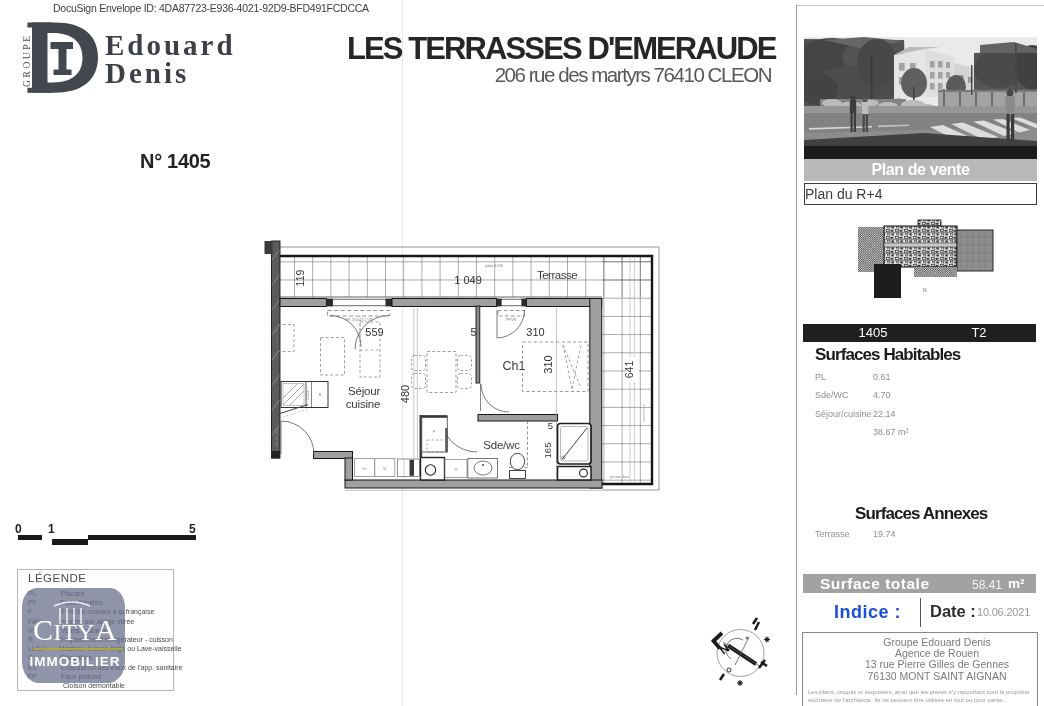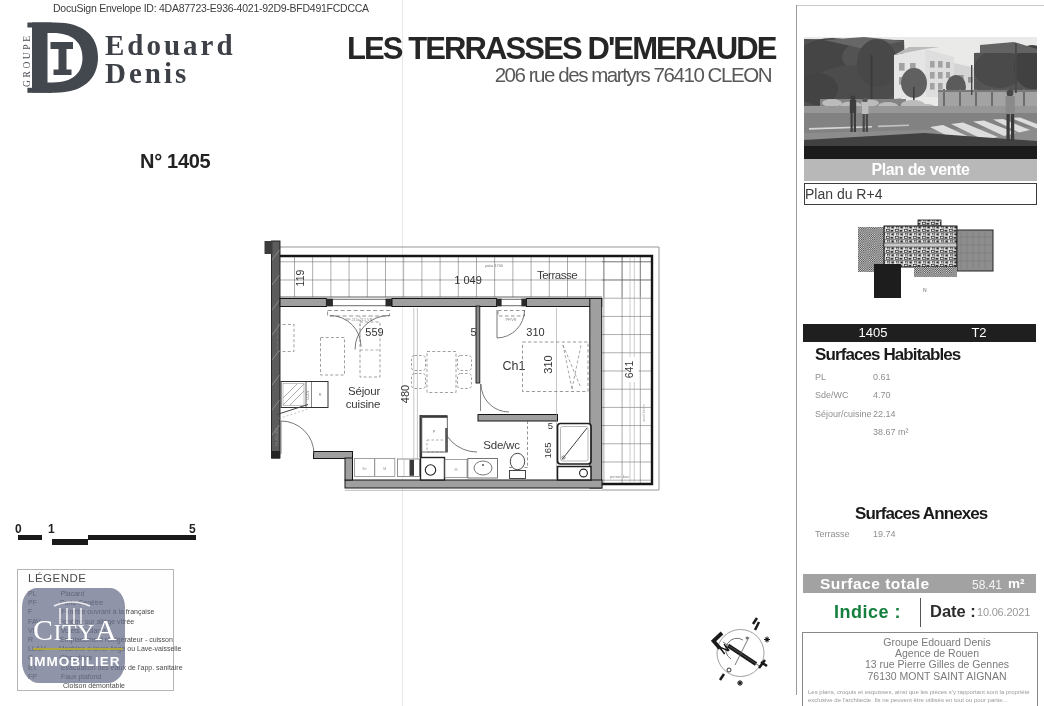--- a/index.html
+++ b/index.html
@@ -498,21 +498,21 @@
 
 <div class="abs" style="left:815px;top:504px;font-size:17px;font-weight:bold;color:#1a1a1a;letter-spacing:-0.9px;margin-left:40px;">Surfaces Annexes</div>
 
 <div class="abs" style="left:815px;top:529px;width:170px;white-space:nowrap;font-size:9px;color:#8f8f8f;">Terrasse<span class="abs" style="left:58px">19.74</span></div>
 
 <div class="abs" style="left:803px;top:574px;width:233px;height:18.5px;background:#a2a2a2;"></div>
 <div class="abs" style="left:820px;top:575px;font-size:15.5px;font-weight:bold;color:#fff;letter-spacing:0.5px;">Surface totale</div>
 <div class="abs" style="left:972px;top:578px;font-size:12px;color:#f4f4f4;">58.41</div>
 <div class="abs" style="left:1008px;top:576px;font-size:13.5px;font-weight:bold;color:#fff;">m²</div>
 
-<div class="abs" style="left:834px;top:602px;font-size:18px;font-weight:bold;color:#15803d;letter-spacing:0.5px;">Indice :</div>
+<div class="abs" style="left:834px;top:602px;font-size:18px;font-weight:bold;color:#1d4ed8;letter-spacing:0.5px;">Indice :</div>
 <div class="abs" style="left:919.5px;top:598px;width:1.5px;height:29px;background:#555"></div>
 <div class="abs" style="left:930px;top:602px;font-size:16.5px;font-weight:bold;color:#2d2d2d;">Date :</div>
 <div class="abs" style="left:977px;top:606px;font-size:11px;letter-spacing:-0.2px;color:#999;">10.06.2021</div>
 
 <div class="abs" style="left:802px;top:632px;width:234px;height:80px;border:1px solid #888;background:#fff;"></div>
 <div class="abs" style="left:802px;top:637px;width:234px;text-align:center;font-size:10.5px;color:#7a7a7a;line-height:11.2px;padding-left:18px;">Groupe Edouard Denis<br>Agence de Rouen<br>13 rue Pierre Gilles de Gennes<br>76130 MONT SAINT AIGNAN</div>
 
 <div class="abs" style="left:808px;top:689px;width:222px;font-size:6px;color:#999;line-height:7.5px;">Les plans, croquis et esquisses, ainsi que les pièces s'y rapportant sont la propriété exclusive de l'architecte. Ils ne peuvent être utilisés en tout ou pour partie...</div>
 
 </body></html>

